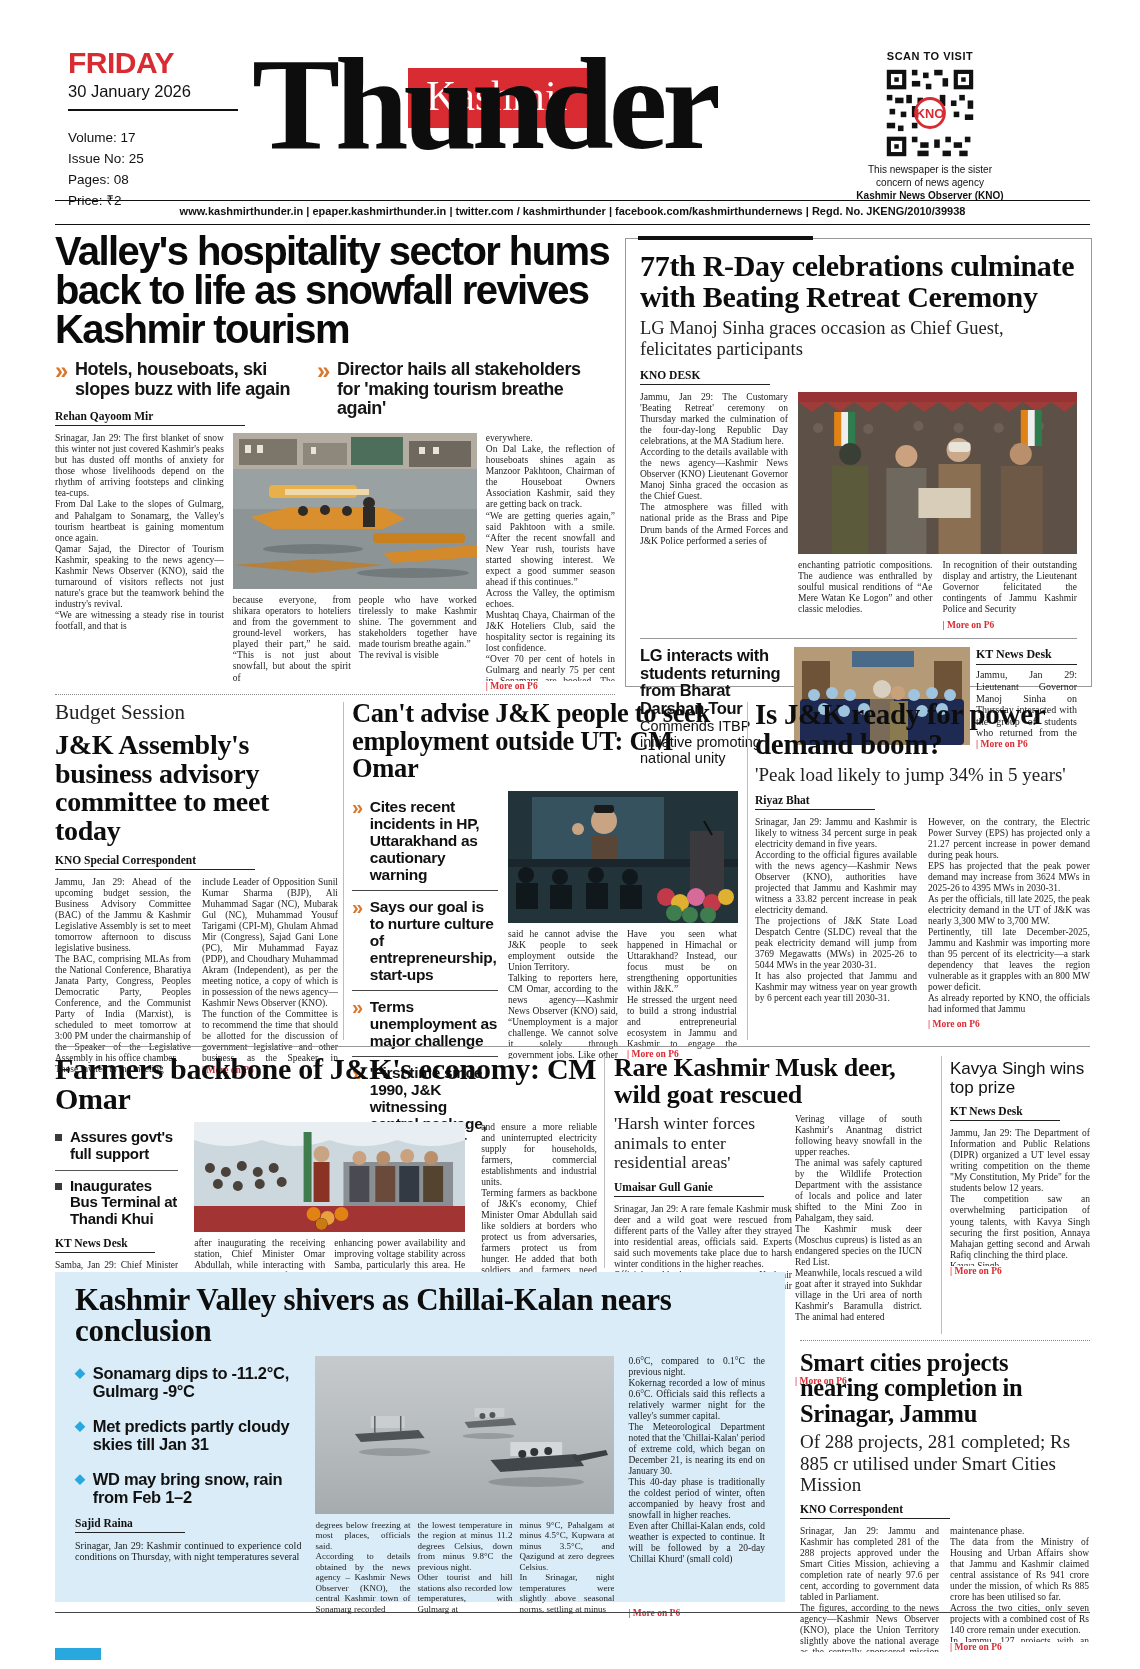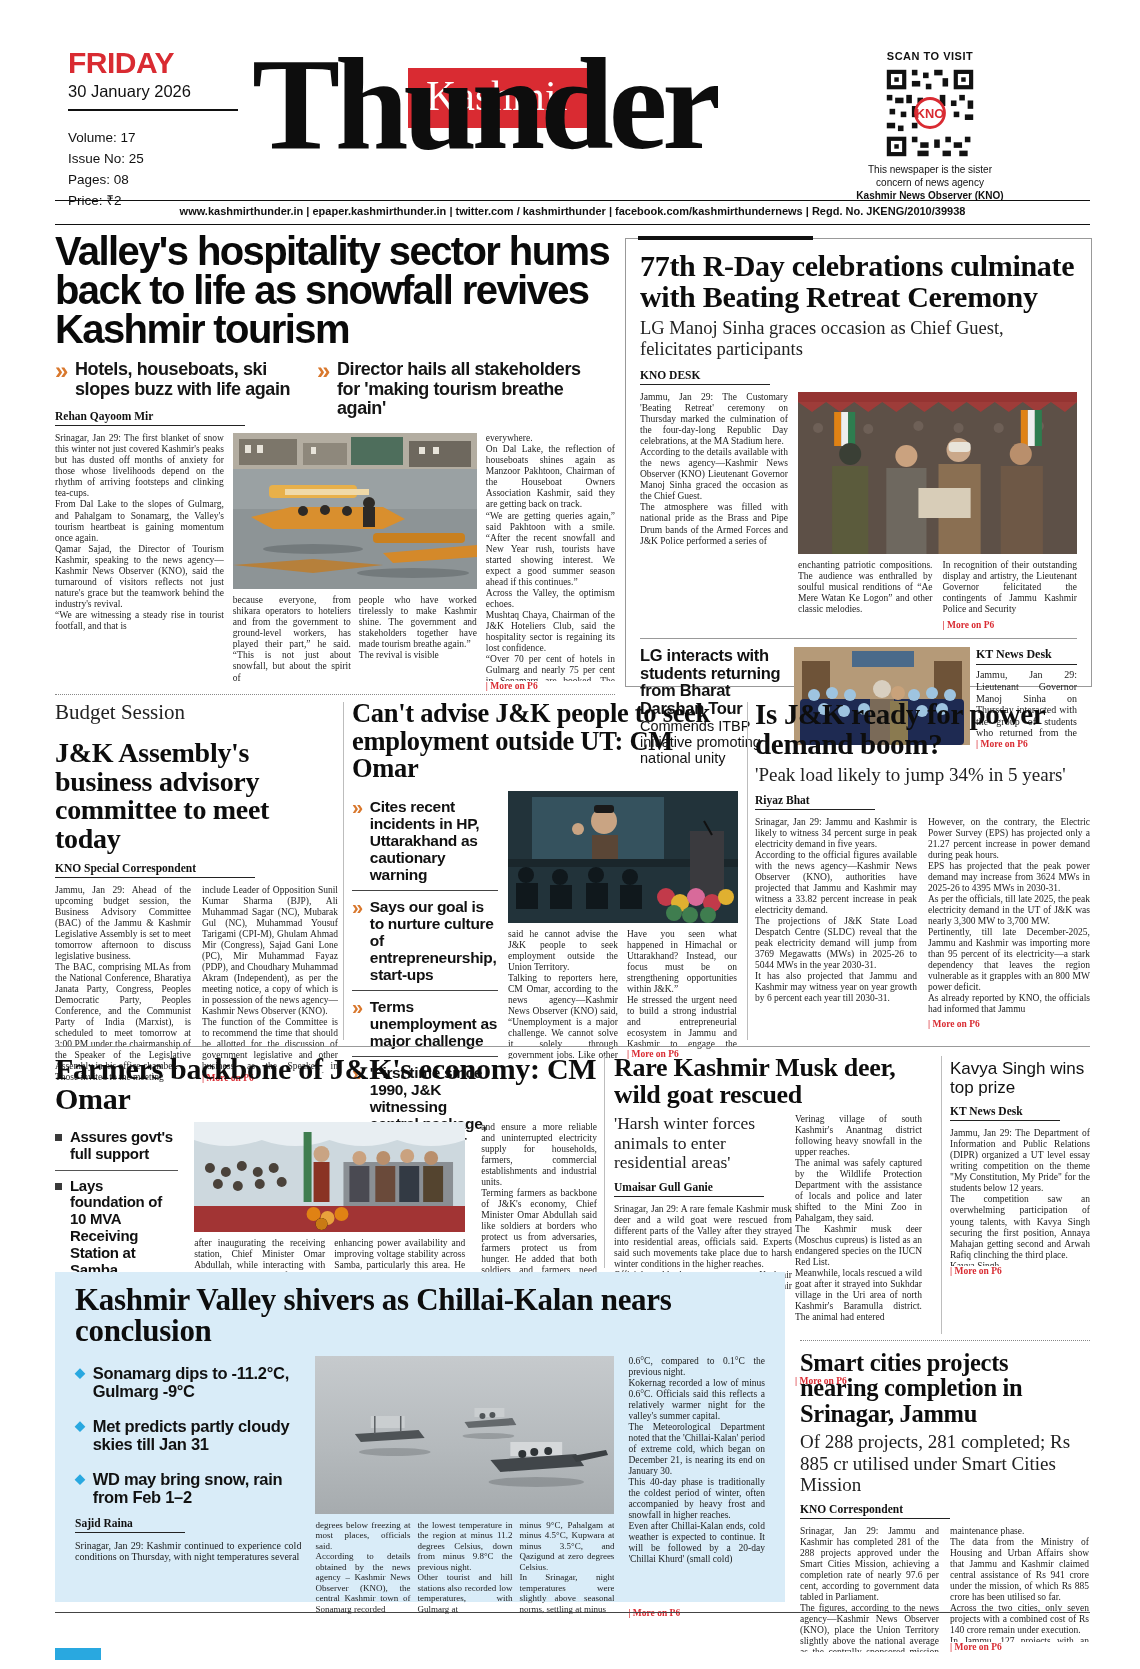--- a/index.html
+++ b/index.html
@@ -282,21 +282,21 @@
       </div>
     </div>
   </div>
 </div>
 
 <div class="vrule" style="left:343px;top:702px;height:338px"></div>
 <div class="vrule" style="left:747px;top:702px;height:338px"></div>
 
 <div class="abs" style="left:55px;top:700px;width:283px">
   <div class="kicker">Budget Session</div>
-  <div class="serifh" style="font-size:28px;line-height:1.02;margin-top:14px">J&amp;K Assembly's business advisory committee to meet today</div>
+  <div class="serifh" style="font-size:28px;line-height:1.02;margin-top:6px">J&amp;K Assembly's business advisory committee to meet today</div>
   <div class="byline" style="width:200px;margin-top:9px">KNO Special Correspondent</div>
   <div style="display:flex;gap:11px;height:198px">
     <div class="body" style="width:136px;overflow:hidden">Jammu, Jan 29: Ahead of the upcoming budget session, the Business Advisory Committee (BAC) of the Jammu &amp; Kashmir Legislative Assembly is set to meet tomorrow afternoon to discuss legislative business.
 The BAC, comprising MLAs from the National Conference, Bharatiya Janata Party, Congress, Peoples Democratic Party, Peoples Conference, and the Communist Party of India (Marxist), is scheduled to meet tomorrow at 3:00 PM under the chairmanship of the Speaker of the Legislative Assembly in his office chamber.
 Those invited to the meeting</div>
     <div class="colflex" style="width:136px">
       <div class="body coltext">include Leader of Opposition Sunil Kumar Sharma (BJP), Ali Muhammad Sagar (NC), Mubarak Gul (NC), Muhammad Yousuf Tarigami (CPI-M), Ghulam Ahmad Mir (Congress), Sajad Gani Lone (PC), Mir Muhammad Fayaz (PDP), and Choudhary Muhammad Akram (Independent), as per the meeting notice, a copy of which is in possession of the news agency—Kashmir News Observer (KNO).
 The function of the Committee is to recommend the time that should be allotted for the discussion of government legislative and other business, as the Speaker, in consultation with the Leader of the House, may direct to be </div>
       <span class="more">| More on P6</span>
     </div>
@@ -400,24 +400,20 @@
 <div class="vrule" style="left:941px;top:1056px;height:278px"></div>
 
 <div class="abs" style="left:55px;top:1054px;width:542px">
   <div class="serifh" style="font-size:30px;line-height:1">Farmers backbone of J&amp;K's economy: CM Omar</div>
   <div style="display:flex;gap:16px;margin-top:8px;height:176px">
     <div class="colflex" style="width:132px">
       <div class="fb">
           <span class="sq"></span>
           <span>Assures govt's full support</span>
         </div>
-      <div class="fb">
-          <span class="sq"></span>
-          <span>Lays foundation of 10 MVA Receiving Station at Samba</span>
-        </div>
       <div class="fb" style="border-bottom:none">
           <span class="sq"></span>
           <span>Inaugurates Bus Terminal at Thandi Khui</span>
         </div>
       <div class="byline" style="width:100px;margin-top:2px">KT News Desk</div>
       <div class="body coltext">Samba, Jan 29: Chief Minister Omar Abdullah on Thursday visited Samba district, laying foundation stone for 10 MVA Receiving Station at Harminder and also inaugurated bus stand at Thandi Khui, Vijaypur.
 At Harminder Samba,</div>
     </div>
     <div class="colflex" style="width:272px">
       <div class="ph" style="height:110px;flex:none">

